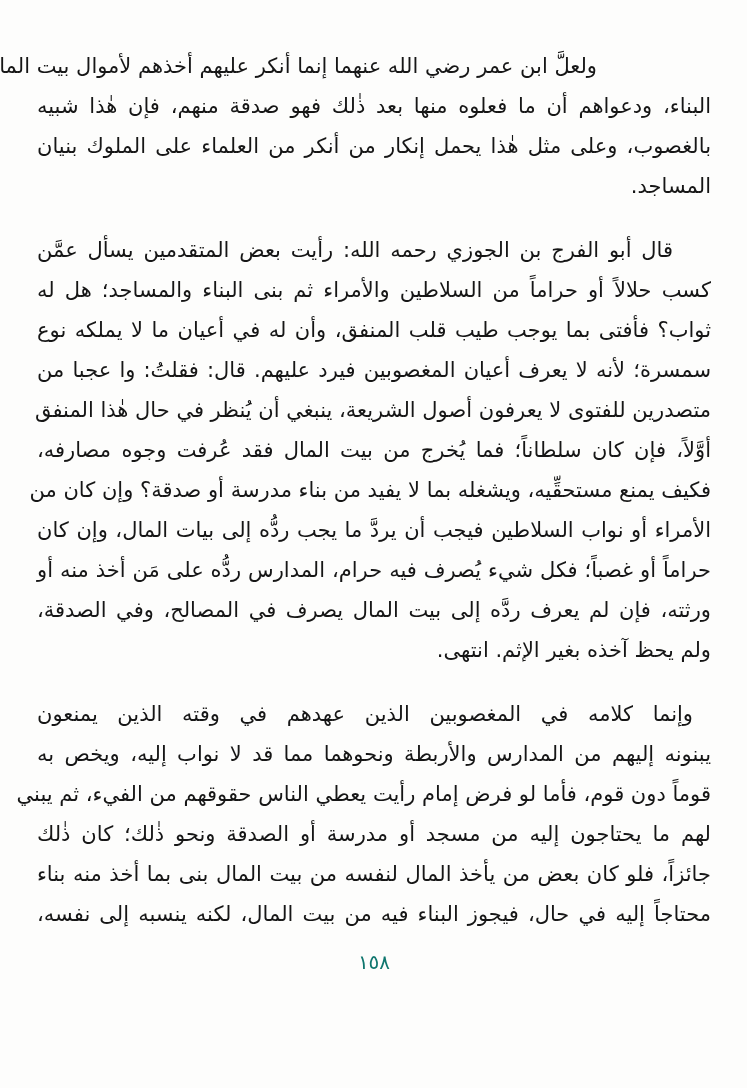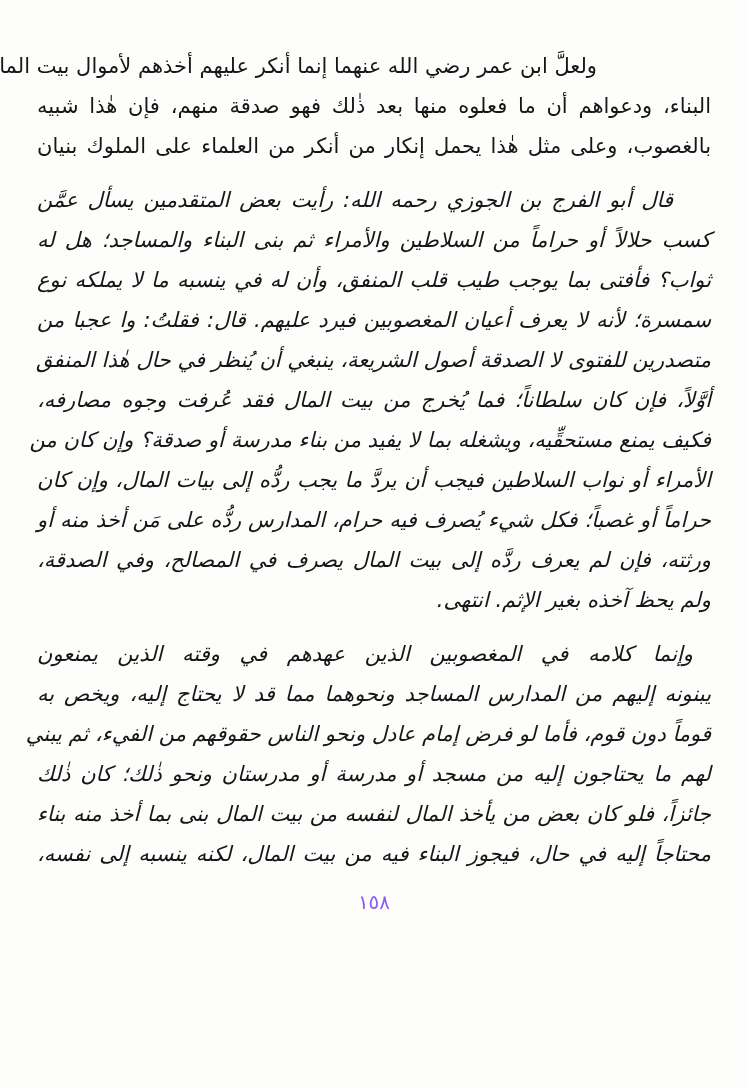--- a/index.html
+++ b/index.html
@@ -25,73 +25,73 @@
     direction: rtl;
     color: #161616;
     font-size: 21px;
     line-height: 40px;
     text-rendering: optimizeLegibility;
   }
   .paragraph {
     margin: 0;
   }
   .paragraph + .paragraph {
-    margin-top: 14px;
-    font-style: italic;
+    margin-top: 24px;
   }
   .line {
     text-align: justify;
     text-align-last: justify;
     white-space: nowrap;
   }
   .line.last {
     text-align-last: right;
   }
   
   .paragraph.cont .line.last {
     text-align-last: justify;
   }
   .p1 .line.first { padding-right: 114px; }
   .p2 .line.first { padding-right: 38px; }
   .p3 .line.first { padding-right: 18px; }
   .page-number {
     direction: rtl;
     text-align: center;
-    color: #8b5cf6;
+    color: #0f766e;
     font-size: 20px;
     margin-top: 16px;
     letter-spacing: 1px;
   }
 </style>
 </head>
 <body>
 
 <div class="page">
   <main class="text-block" lang="ar" dir="rtl">
       <div class="paragraph p1">
         <div class="line first">ولعلَّ ابن عمر رضي الله عنهما إنما أنكر عليهم أخذهم لأموال بيت المال</div>
         <div class="line">البناء، ودعواهم أن ما فعلوه منها بعد ذٰلك فهو صدقة منهم، فإن هٰذا شبيه</div>
         <div class="line">بالغصوب، وعلى مثل هٰذا يحمل إنكار من أنكر من العلماء على الملوك بنيان</div>
+        <div class="line last">المساجد.</div>
       </div>
       <div class="paragraph p2">
         <div class="line first">قال أبو الفرج بن الجوزي رحمه الله: رأيت بعض المتقدمين يسأل عمَّن</div>
         <div class="line">كسب حلالاً أو حراماً من السلاطين والأمراء ثم بنى البناء والمساجد؛ هل له</div>
-        <div class="line">ثواب؟ فأفتى بما يوجب طيب قلب المنفق، وأن له في ينسبه ما لا يملكه نوع</div>
+        <div class="line">ثواب؟ فأفتى بما يوجب طيب قلب المنفق، وأن له في أعيان ما لا يملكه نوع</div>
         <div class="line">سمسرة؛ لأنه لا يعرف أعيان المغصوبين فيرد عليهم. قال: فقلتُ: وا عجبا من</div>
-        <div class="line">متصدرين للفتوى لا الصدقة أصول الشريعة، ينبغي أن يُنظر في حال هٰذا المنفق</div>
+        <div class="line">متصدرين للفتوى لا يعرفون أصول الشريعة، ينبغي أن يُنظر في حال هٰذا المنفق</div>
         <div class="line">أوَّلاً، فإن كان سلطاناً؛ فما يُخرج من بيت المال فقد عُرفت وجوه مصارفه،</div>
         <div class="line">فكيف يمنع مستحقِّيه، ويشغله بما لا يفيد من بناء مدرسة أو صدقة؟ وإن كان من</div>
         <div class="line">الأمراء أو نواب السلاطين فيجب أن يردَّ ما يجب ردُّه إلى بيات المال، وإن كان</div>
         <div class="line">حراماً أو غصباً؛ فكل شيء يُصرف فيه حرام، المدارس ردُّه على مَن أخذ منه أو</div>
         <div class="line">ورثته، فإن لم يعرف ردَّه إلى بيت المال يصرف في المصالح، وفي الصدقة،</div>
         <div class="line last">ولم يحظ آخذه بغير الإثم. انتهى.</div>
       </div>
       <div class="paragraph p3 cont">
         <div class="line first">وإنما كلامه في المغصوبين الذين عهدهم في وقته الذين يمنعون</div>
-        <div class="line">يبنونه إليهم من المدارس المساجد ونحوهما مما قد لا يحتاج إليه، ويخص به</div>
-        <div class="line">قوماً دون قوم، فأما لو فرض إمام عادل ونحو الناس حقوقهم من الفيء، ثم يبني</div>
-        <div class="line">لهم ما يحتاجون إليه من مسجد أو مدرسة أو مدرستان ونحو ذٰلك؛ كان ذٰلك</div>
+        <div class="line">يبنونه إليهم من المدارس والأربطة ونحوهما مما قد لا نواب إليه، ويخص به</div>
+        <div class="line">قوماً دون قوم، فأما لو فرض إمام رأيت يعطي الناس حقوقهم من الفيء، ثم يبني</div>
+        <div class="line">لهم ما يحتاجون إليه من مسجد أو مدرسة أو الصدقة ونحو ذٰلك؛ كان ذٰلك</div>
         <div class="line">جائزاً، فلو كان بعض من يأخذ المال لنفسه من بيت المال بنى بما أخذ منه بناء</div>
         <div class="line last">محتاجاً إليه في حال، فيجوز البناء فيه من بيت المال، لكنه ينسبه إلى نفسه،</div>
       </div>
     </main>
   <div class="page-number">١٥٨</div>
 </div>
 
 </body></html>

